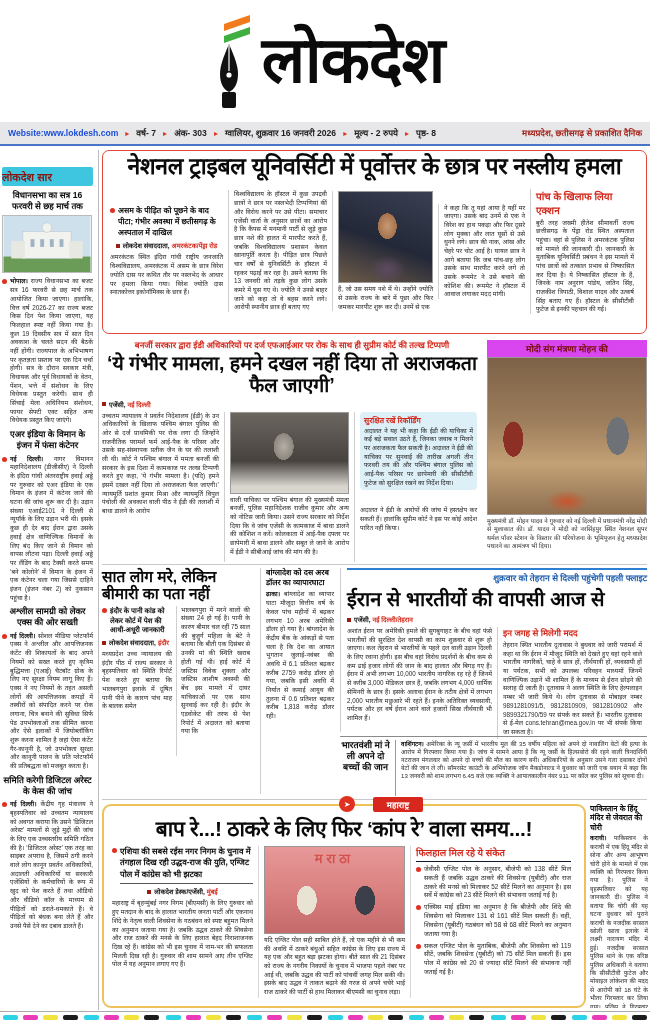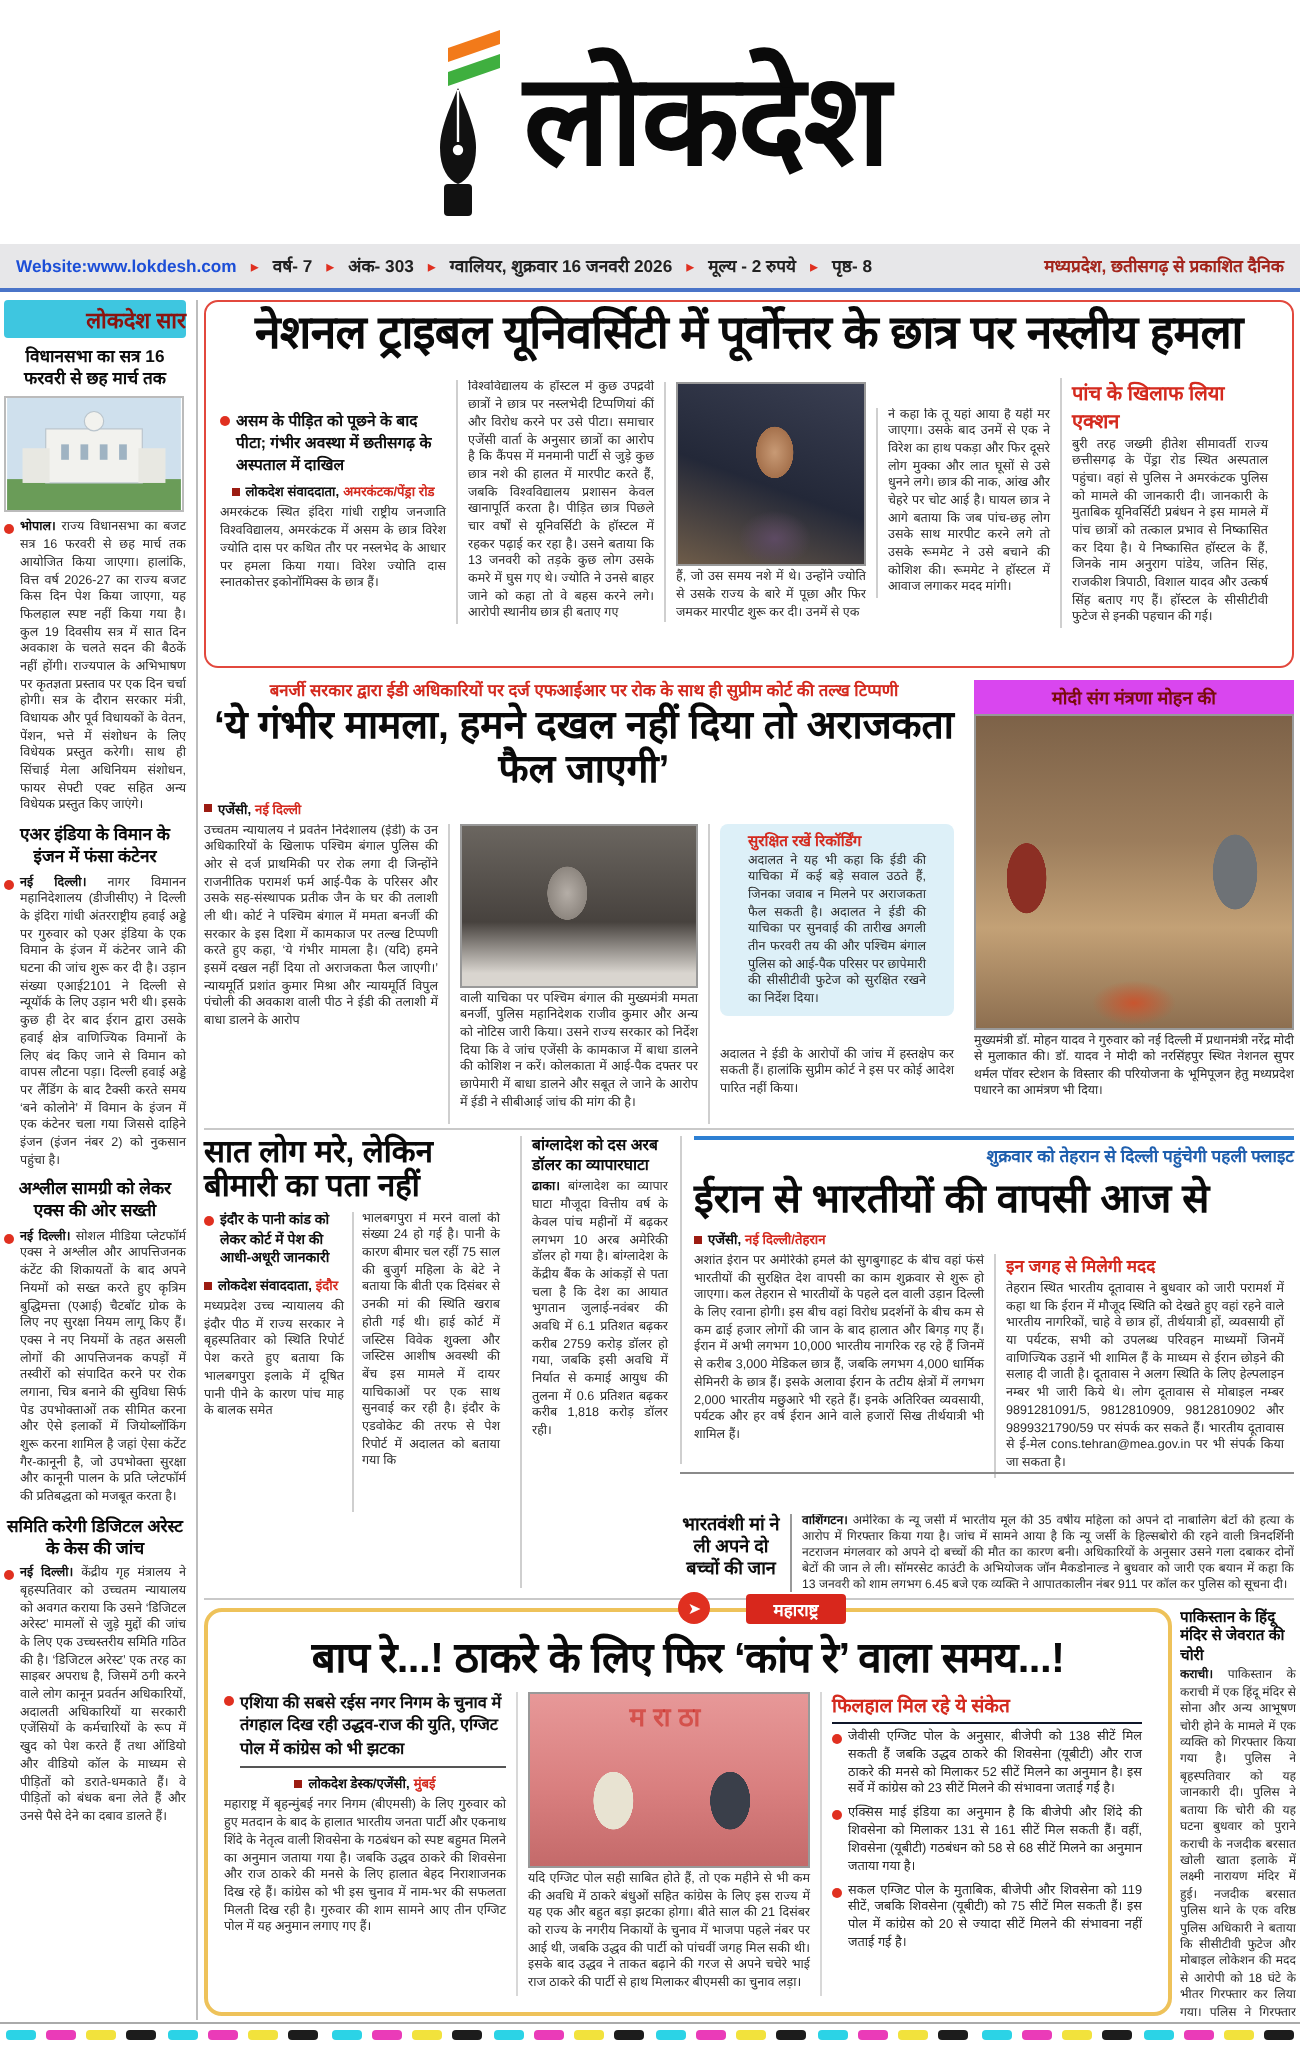--- a/index.html
+++ b/index.html
@@ -28,21 +28,21 @@
   .sq { flex:0 0 auto; width:4px; height:4px; background:#9c1c12; display:inline-block; margin-right:3px; }
   .byline { display:flex; align-items:center; font-size:6.6px; margin:3px 0; justify-content:center; }
   .byline b { color:#111; }
   .byline .place { color:#d42a1e; margin-left:2px; }
   .summary-row { display:flex; }
   .mini-h { font-weight:bold; color:#d42a1e; font-size:7.6px; margin-bottom:2px; }
   .hr { position:absolute; height:1px; background:#c9c9c9; }
 
   
   .sidebar { left:2px; top:150px; width:94px; height:860px; overflow:hidden; padding-right:3px; }
-  .sb-head { background:#3ec6e0; color:#8a1410; font-weight:bold; font-size:11px; text-align:right; padding:2px 0; border-radius:2px; margin-bottom:4px; }
+  .sb-head { background:#3ec6e0; color:#8a1410; font-weight:bold; font-size:11px; text-align:left; padding:2px 0; border-radius:2px; margin-bottom:4px;margin-top:17px; }
   .sb-hl { font-size:8.6px; font-weight:bold; text-align:center; color:#0d0d0d; line-height:1.25; margin:4px 0; }
   .sb-photo { width:90px; height:58px; border:1px solid #bbb; margin:2px 0 4px 0; }
   .v-rule-main { left:98px; top:150px; width:1px; height:860px; background:#bdbdbd; }
 
   
   .lead-box { left:102px; top:150px; width:545px; height:184px; border:1.5px solid #e2483d; border-radius:7px; padding:3px 7px; }
   .lead-h1 { font-size:23px; font-weight:800; text-align:center; color:#0a0a0a; line-height:1.1; margin-bottom:3px; letter-spacing:-0.3px; }
   .lead-cols { display:flex; height:138px;align-items:center; }
   .lead-cols .col { padding:0 5px; }
   .lead-cols .col:first-child { padding-left:0; }
@@ -58,21 +58,21 @@
   .ed { left:102px; top:340px; width:380px; height:222px; }
   .kicker { color:#d42a1e; font-weight:bold; font-size:8.4px; text-align:center; line-height:1.3; }
   .ed-h1 { font-size:19.5px; font-weight:800; text-align:center; color:#0a0a0a; line-height:1.12; margin:2px 0; }
   .ed-cols { display:flex; height:150px; }
   .ed-cols .col { padding:0 5px; }
   .ed-cols .col:first-child { padding-left:0; }
   .ed-cols .col + .col { border-left:1px solid #cfcfcf; }
   .mamata-photo { width:100%; height:82px; border:1px solid #999;
     background: radial-gradient(ellipse 18px 24px at 45% 42%, #b5aea7 0%, #8d867f 55%, rgba(0,0,0,0) 56%),
                 linear-gradient(180deg,#6b6660 0%, #47423e 60%, #d9d5cf 92%); margin-bottom:2px; }
-  .rec-box { background:#ddf0f8; border-radius:4px; padding:3px 14px; margin-bottom:16px; }
+  .rec-box { background:#ddf0f8; border-radius:4px; padding:3px 4px; margin-bottom:16px; }
 
   
   .modi { left:487px; top:340px; width:160px; height:246px; }
   .modi-head { background:#d946ef; color:#7a0c0c; font-weight:bold; font-size:9px; text-align:center; padding:2px 0; }
   .modi-photo { width:100%; height:158px; border:1px solid #999;
     background: radial-gradient(ellipse 17px 30px at 16% 52%, #8c2f24 0%, #8c2f24 58%, rgba(0,0,0,0) 59%),
                 radial-gradient(ellipse 19px 32px at 82% 50%, #6e7276 0%, #6e7276 58%, rgba(0,0,0,0) 59%),
                 radial-gradient(ellipse 30px 16px at 50% 92%, #c8552f 0%, rgba(0,0,0,0) 70%),
                 linear-gradient(180deg,#7d6248 0%, #9c7d5c 40%, #c3a176 68%, #8d6f50 100%); }
   .modi-cap { font-size:6.2px; line-height:1.35; text-align:justify; color:#2a2a2a; margin-top:2px; }
@@ -90,21 +90,21 @@
   .bdesh-h { font-weight:bold; font-size:7.8px; color:#0d0d0d; line-height:1.25; margin-bottom:3px; }
 
   .iran { left:340px; top:568px; width:307px; height:164px; border-left:1px solid #cfcfcf; padding-left:6px; }
   .iran-kicker { color:#1f5fae; font-weight:bold; font-size:8.6px; text-align:right; border-top:2px solid #2d7fd3; padding-top:2px; }
   .iran-h1 { font-size:20px; font-weight:800; color:#0a0a0a; margin:1px 0 2px 0; }
   .iran-cols { display:flex; height:112px; }
   .iran-cols .col { padding:0 5px; }
   .iran-cols .col:first-child { padding-left:0; }
   .iran-cols .col + .col { border-left:1px solid #cfcfcf; }
 
-  .mother { left:340px; top:736px; width:307px; height:60px; border-top:1px solid #8a8a8a; display:flex; padding-top:20px; }
+  .mother { left:340px; top:736px; width:307px; height:60px; border-top:1px solid #8a8a8a; display:flex; padding-top:3px; }
   .mother-label { flex:0 0 56px; font-weight:bold; font-size:9px; line-height:1.2; color:#0d0d0d; border-right:1px solid #999; padding-right:4px; text-align:center; }
   .mother-body { padding-left:5px; font-size:6.1px; line-height:1.33; text-align:justify; color:#2a2a2a; overflow:hidden; }
 
   
   .thk { left:102px; top:804px; width:484px; height:204px; border:2px solid #eec25a; border-radius:9px; padding:8px 8px 4px 8px; }
   .thk-tag { position:absolute; top:-9px; left:56%; background:#d8271c; color:#ffffff; font-weight:bold; font-size:8.5px; padding:2px 14px; border-radius:2px; }
   .tg-icon { position:absolute; top:-10px; left:49%; width:16px; height:16px; border-radius:50%; background:#e03020; color:#fff; font-size:8px; display:flex; align-items:center; justify-content:center; }
   .thk-h1 { font-size:21px; font-weight:800; text-align:center; color:#0a0a0a; margin-bottom:4px; letter-spacing:-0.3px; }
   .thk-cols { display:flex; height:152px; }
   .thk-cols .col { padding:0 5px; }

